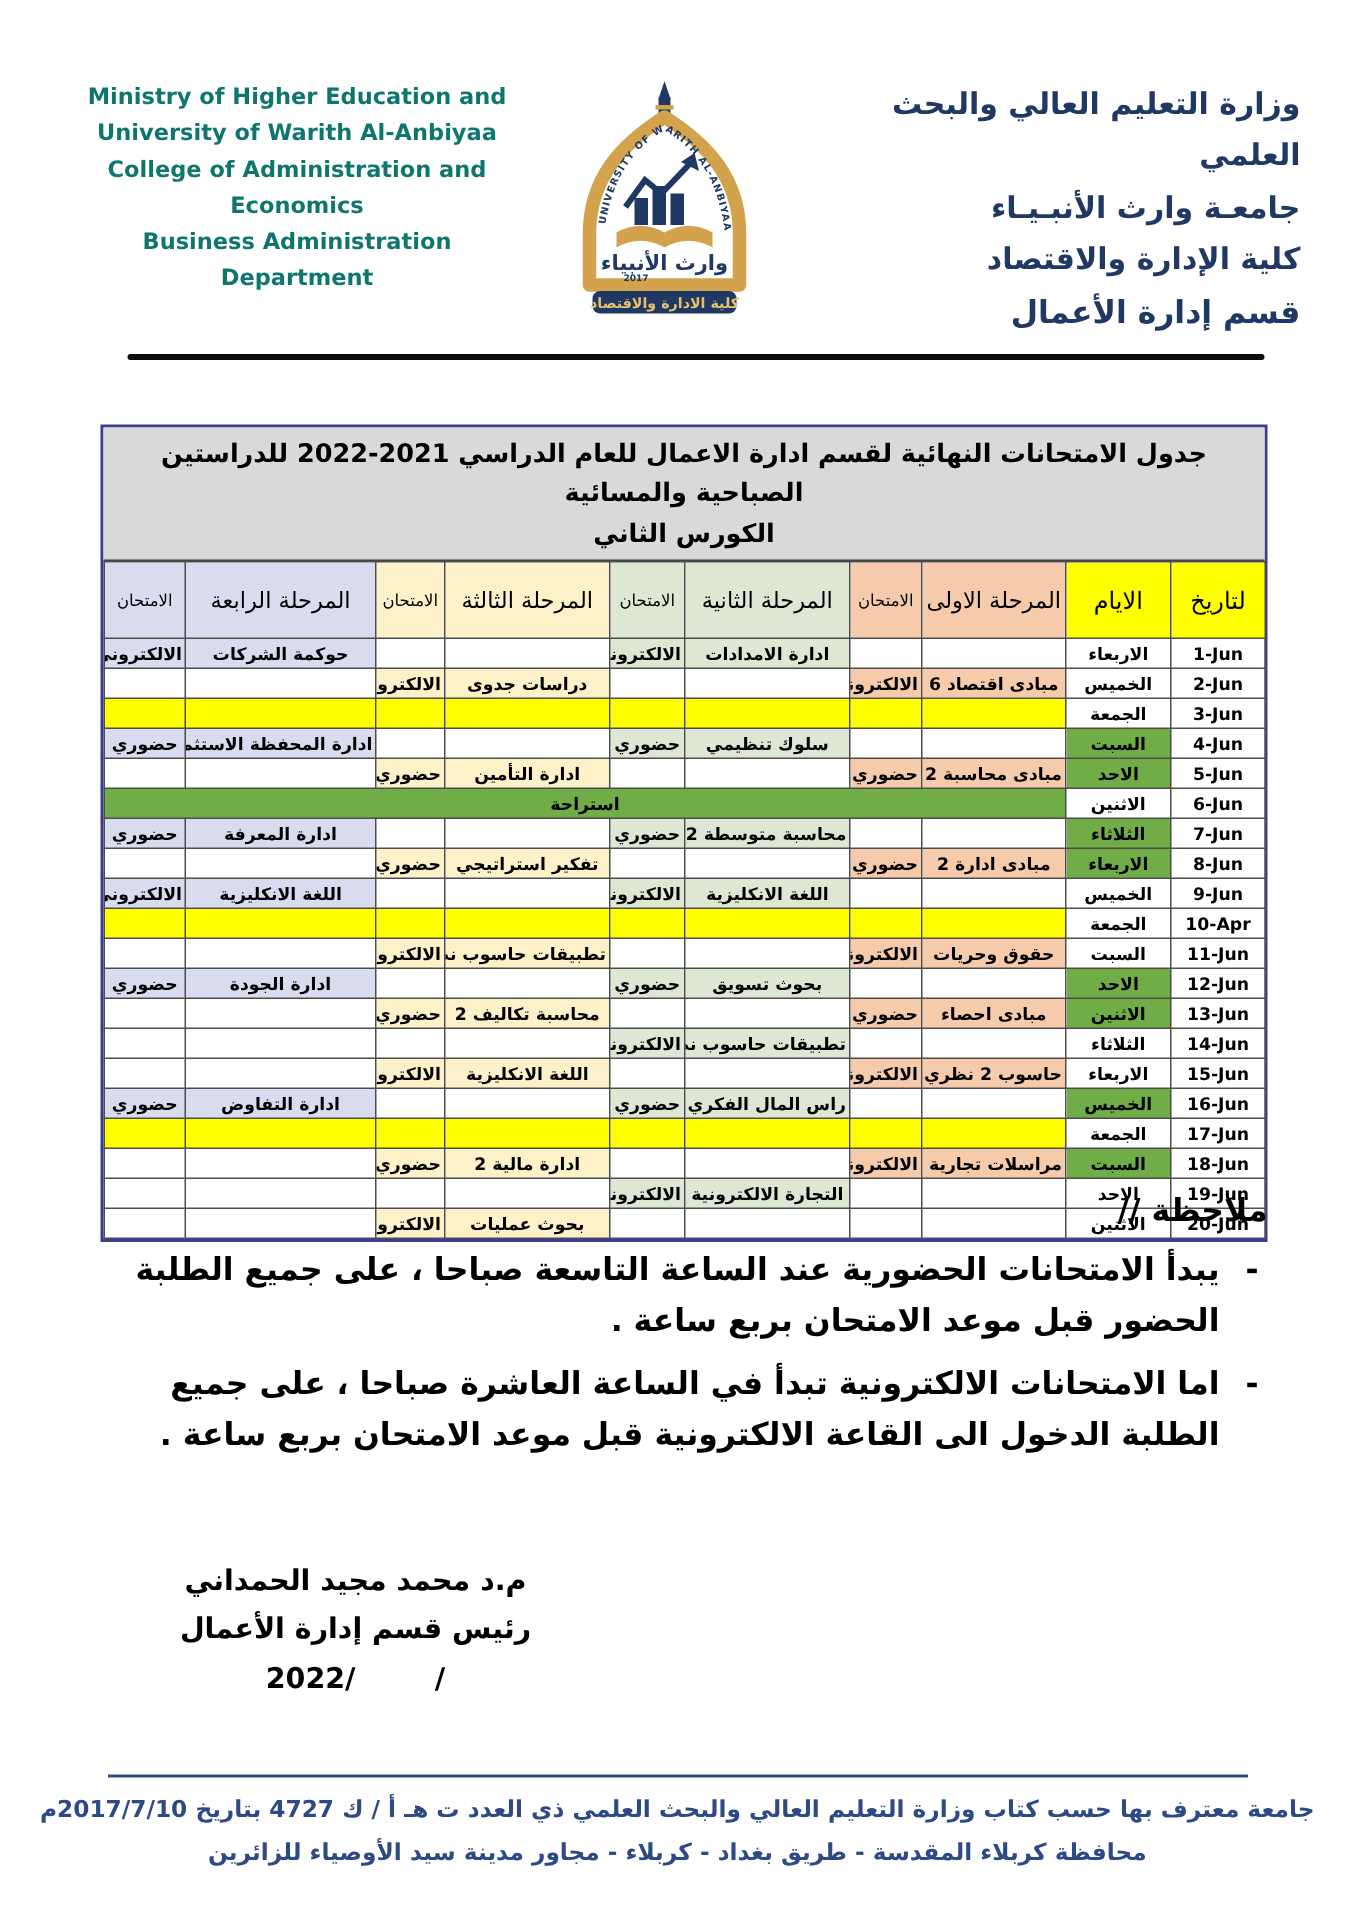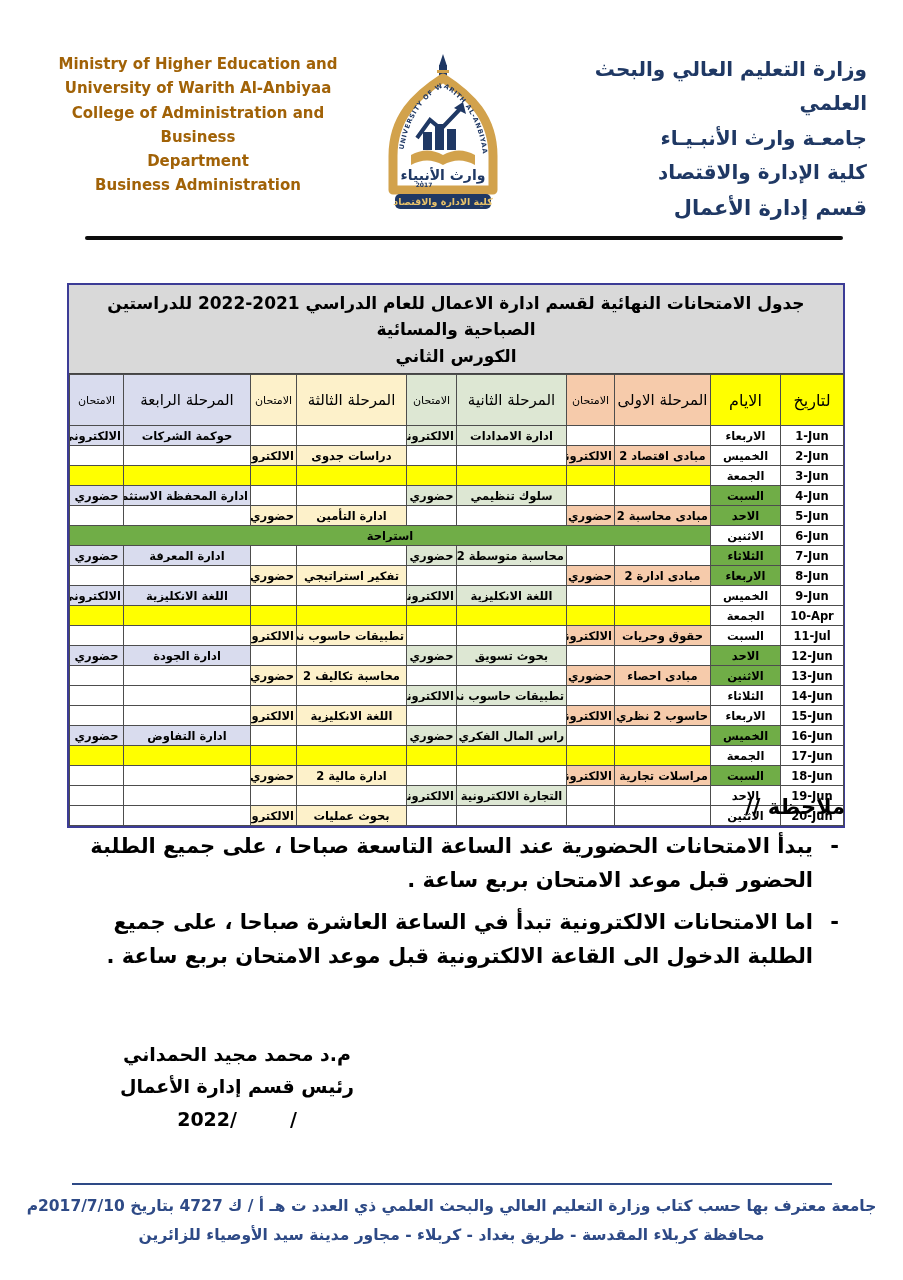--- a/index.html
+++ b/index.html
@@ -1,21 +1,21 @@
 <!DOCTYPE html>
 <html lang="ar" style="--navy: #1f3864; --footer-blue: #2e4a86; --title-gray: #d9d9d9; --yellow: #ffff00; --green: #70ad47; --stage1: #f6cbab; --stage2: #dde7d3; --stage3: #fdf1ca; --stage4: #d9dcee; --gold: #d2a24c;"><head>
 <meta charset="utf-8">
 <style>
   html,body{margin:0;padding:0;background:#ffffff;}
   body{width:903px;height:1280px;font-family:"DejaVu Sans","Liberation Sans",sans-serif;color:#000;}
   .page{position:relative;width:903px;height:1280px;overflow:hidden;background:#fff;}
 
   
   .letterhead{position:absolute;top:52px;left:0;width:903px;display:flex;justify-content:space-between;}
-  .en-block{width:300px;margin-left:48px;text-align:center;font-weight:bold;font-size:15px;line-height:1.62;color:#a16207;}
+  .en-block{width:300px;margin-left:48px;text-align:center;font-weight:bold;font-size:15px;line-height:1.62;color:#0f766e;}
   .logo-wrap{width:160px;margin-top:2px;text-align:center;}
   .ar-block{width:330px;margin-right:36px;text-align:right;direction:rtl;color:var(--navy,#1f3864);font-weight:bold;font-size:20px;line-height:1.72;}
   .ar-block .dept{font-size:21px;}
   .head-divider{position:absolute;top:236px;left:85px;width:758px;height:4px;background:#0d0d0d;border-radius:2px;}
 
   
   .exam-wrap{position:absolute;top:283px;left:67px;width:778px;border:2px solid #3c3c96;box-sizing:border-box;}
   .exam-title{background:var(--title-gray,#d9d9d9);direction:rtl;text-align:center;font-weight:bold;font-size:17px;line-height:1.55;padding:5px 8px 4px;border-bottom:1px solid #444;}
   table.exam{border-collapse:collapse;table-layout:fixed;width:100%;direction:rtl;}
   table.exam th,table.exam td{border:1px solid #4d4d4d;padding:0 2px;overflow:hidden;white-space:nowrap;text-align:center;vertical-align:middle;}
@@ -52,23 +52,23 @@
 </head>
 <body>
 
 <div class="page">
 
   <div class="letterhead">
     <div class="en-block">
       <div>Ministry of Higher Education and</div>
       <div>University of Warith Al-Anbiyaa</div>
       <div>College of Administration and</div>
-      <div>Business</div>
+      <div>Economics</div>
+      <div>Business Administration</div>
       <div>Department</div>
-      <div>Business Administration</div>
     </div>
 
     <div class="logo-wrap">
       <svg width="152" height="162" viewBox="0 0 152 162" xmlns="http://www.w3.org/2000/svg">
 
         <polygon points="76,0 80,12 72,12" fill="#1f3864"></polygon>
         <rect x="72" y="11" width="8" height="15" fill="#1f3864"></rect>
         <rect x="70" y="16" width="12" height="3" fill="#d2a24c"></rect>
 
         <path d="M76,24 C48,42 26,64 26,102 L26,136 L126,136 L126,102 C126,64 104,42 76,24 Z" fill="#ffffff" stroke="#d2a24c" stroke-width="9" stroke-linejoin="round"></path>
@@ -145,21 +145,21 @@
             <td class="t2">ادارة الامدادات</td>
             <td class="t2">الالكتروني</td>
             <td></td>
             <td></td>
             <td class="t4">حوكمة الشركات</td>
             <td class="t4">الالكتروني</td>
           </tr>
           <tr>
             <td class="date-cell">2-Jun</td>
             <td class="day-cell">الخميس</td>
-            <td class="t1">مبادى اقتصاد 2</td>
+            <td class="t1">مبادى اقتصاد 6</td>
             <td class="t1">الالكتروني</td>
             <td></td>
             <td></td>
             <td class="t3">دراسات جدوى</td>
             <td class="t3">الالكتروني</td>
             <td></td>
             <td></td>
           </tr>
           <tr>
             <td class="date-cell">3-Jun</td>
@@ -244,21 +244,21 @@
             <td class="holiday-cell"></td>
             <td class="holiday-cell"></td>
             <td class="holiday-cell"></td>
             <td class="holiday-cell"></td>
             <td class="holiday-cell"></td>
             <td class="holiday-cell"></td>
             <td class="holiday-cell"></td>
             <td class="holiday-cell"></td>
           </tr>
           <tr>
-            <td class="date-cell">11-Jul</td>
+            <td class="date-cell">11-Jun</td>
             <td class="day-cell">السبت</td>
             <td class="t1">حقوق وحريات</td>
             <td class="t1">الالكتروني</td>
             <td></td>
             <td></td>
             <td class="t3">تطبيقات حاسوب نظري</td>
             <td class="t3">الالكتروني</td>
             <td></td>
             <td></td>
           </tr>

